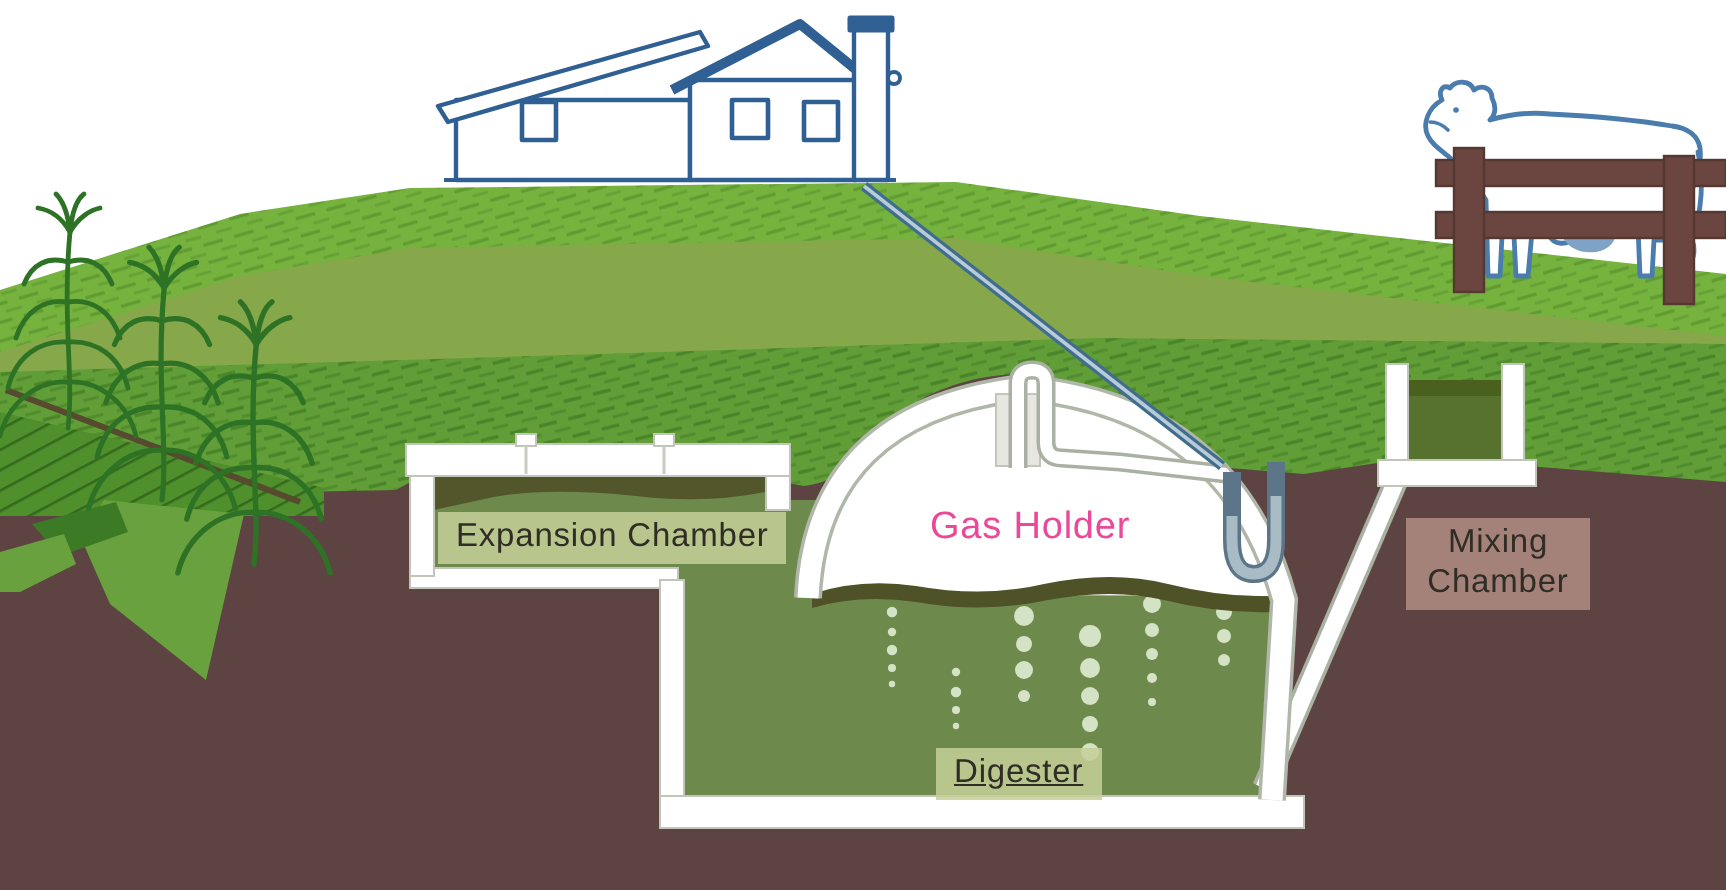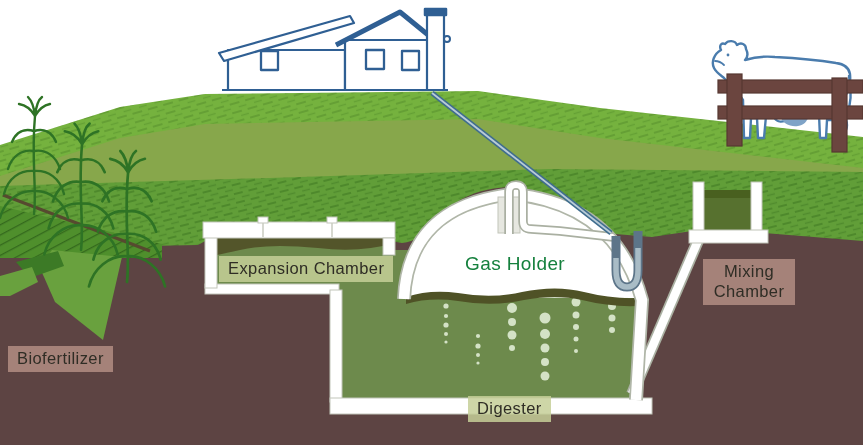--- a/index.html
+++ b/index.html
@@ -15,21 +15,21 @@
     position:absolute;
     color:#2f2d25;
     font-size:16.5px;
     letter-spacing:.4px;
     padding:3px 9px;
     white-space:nowrap;
     line-height:1.2;
   }
   .lbl-green{background:rgba(197,207,152,.85);}
   .lbl-pink{background:rgba(178,141,131,.85);margin-top:16px;}
-  .lbl-plain{background:transparent;font-size:19px;color:#15803d;}
+  .lbl-plain{background:transparent;font-size:19px;color:#ec4899;}
   .lbl-wrap{white-space:normal;width:74px;text-align:center;}
 </style>
 </head>
 <body>
 
 <div class="stage">
 <svg width="863" height="445" viewBox="0 0 863 445">
   <defs>
     <pattern id="hatchA" width="16" height="9" patternUnits="userSpaceOnUse" patternTransform="rotate(-16)">
       <line x1="0" y1="2" x2="10" y2="2" stroke="rgba(30,85,10,0.25)" stroke-width="1.6"></line>
@@ -231,22 +231,21 @@
   </g>
 
   <g stroke="#553831" stroke-width="1.2">
     <rect x="718" y="80" width="145" height="13" fill="#6b453f"></rect>
     <rect x="718" y="106" width="145" height="13" fill="#6b453f"></rect>
     <rect x="727" y="74" width="15" height="72" fill="#6b453f"></rect>
     <rect x="832" y="78" width="15" height="74" fill="#6b453f"></rect>
   </g>
 </svg>
 
-<div class="diagram-label lbl-pink" style="left:8px;top:330px;">Biofertilizer</div>
 
 <div class="diagram-label lbl-green" style="left:219px;top:256px;">Expansion Chamber</div>
 
 <div class="diagram-label lbl-plain" style="left:456px;top:250px;">Gas Holder</div>
 
-<div class="diagram-label lbl-green" style="left:468px;top:396px;">Digester</div>
+<div class="diagram-label lbl-green" style="left:468px;top:374px;text-decoration:underline;">Digester</div>
 
 <div class="diagram-label lbl-pink lbl-wrap" style="left:703px;top:243px;">Mixing Chamber</div>
 </div>
 
 </body></html>

